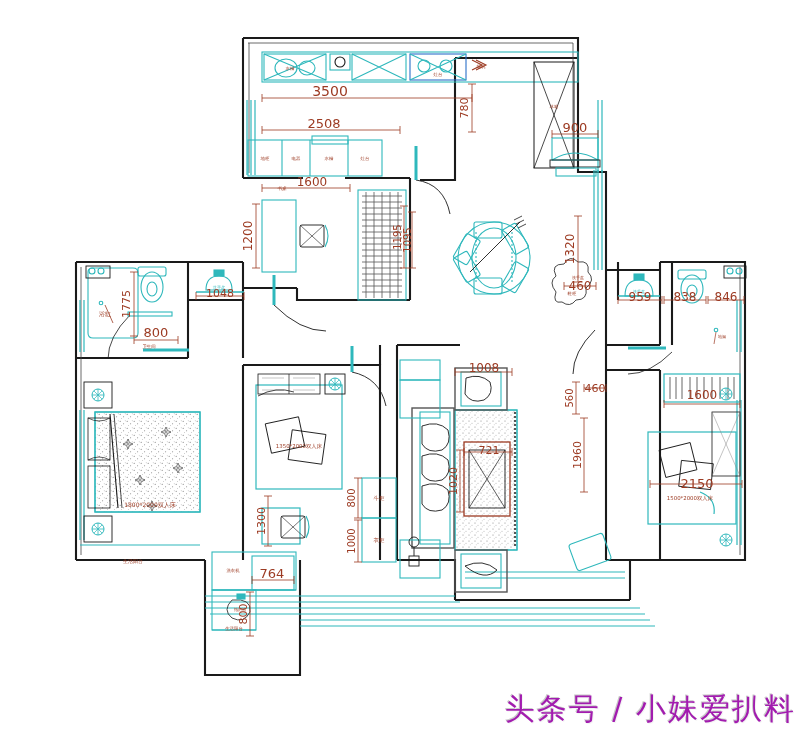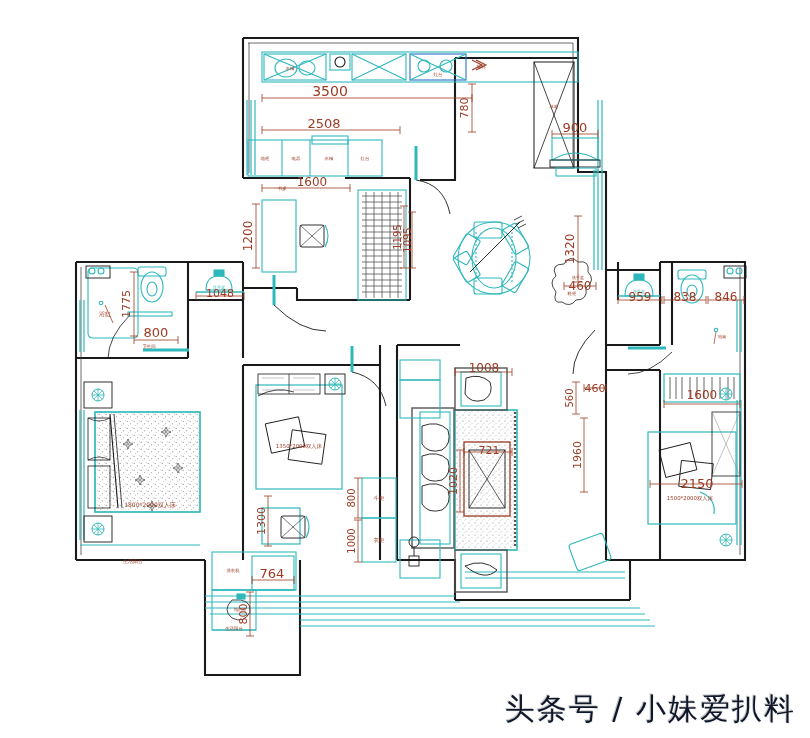--- a/index.html
+++ b/index.html
@@ -4,21 +4,21 @@
 <style>
   html,body{margin:0;padding:0;background:#ffffff;}
   body{
     width:810px;height:738px;overflow:hidden;position:relative;
     font-family:"Liberation Sans","DejaVu Sans",sans-serif;
   }
   #plan{position:absolute;left:0;top:0;width:810px;height:738px;}
   .wm{
     position:absolute;right:14px;bottom:8px;
     font-family:"DejaVu Sans",sans-serif;
-    font-size:30px;letter-spacing:2px;color:#0f172a;
+    font-size:30px;letter-spacing:2px;color:#a21caf;
     text-shadow:1px 1px 0 #f4f4f4,-1px -1px 0 #c9c9c9;
     white-space:nowrap;user-select:none;
   }
 </style>
 </head>
 <body>
 
 <svg id="plan" viewBox="0 0 810 738" xmlns="http://www.w3.org/2000/svg">
   <defs>
     <pattern id="rugdots" width="7" height="7" patternUnits="userSpaceOnUse">

